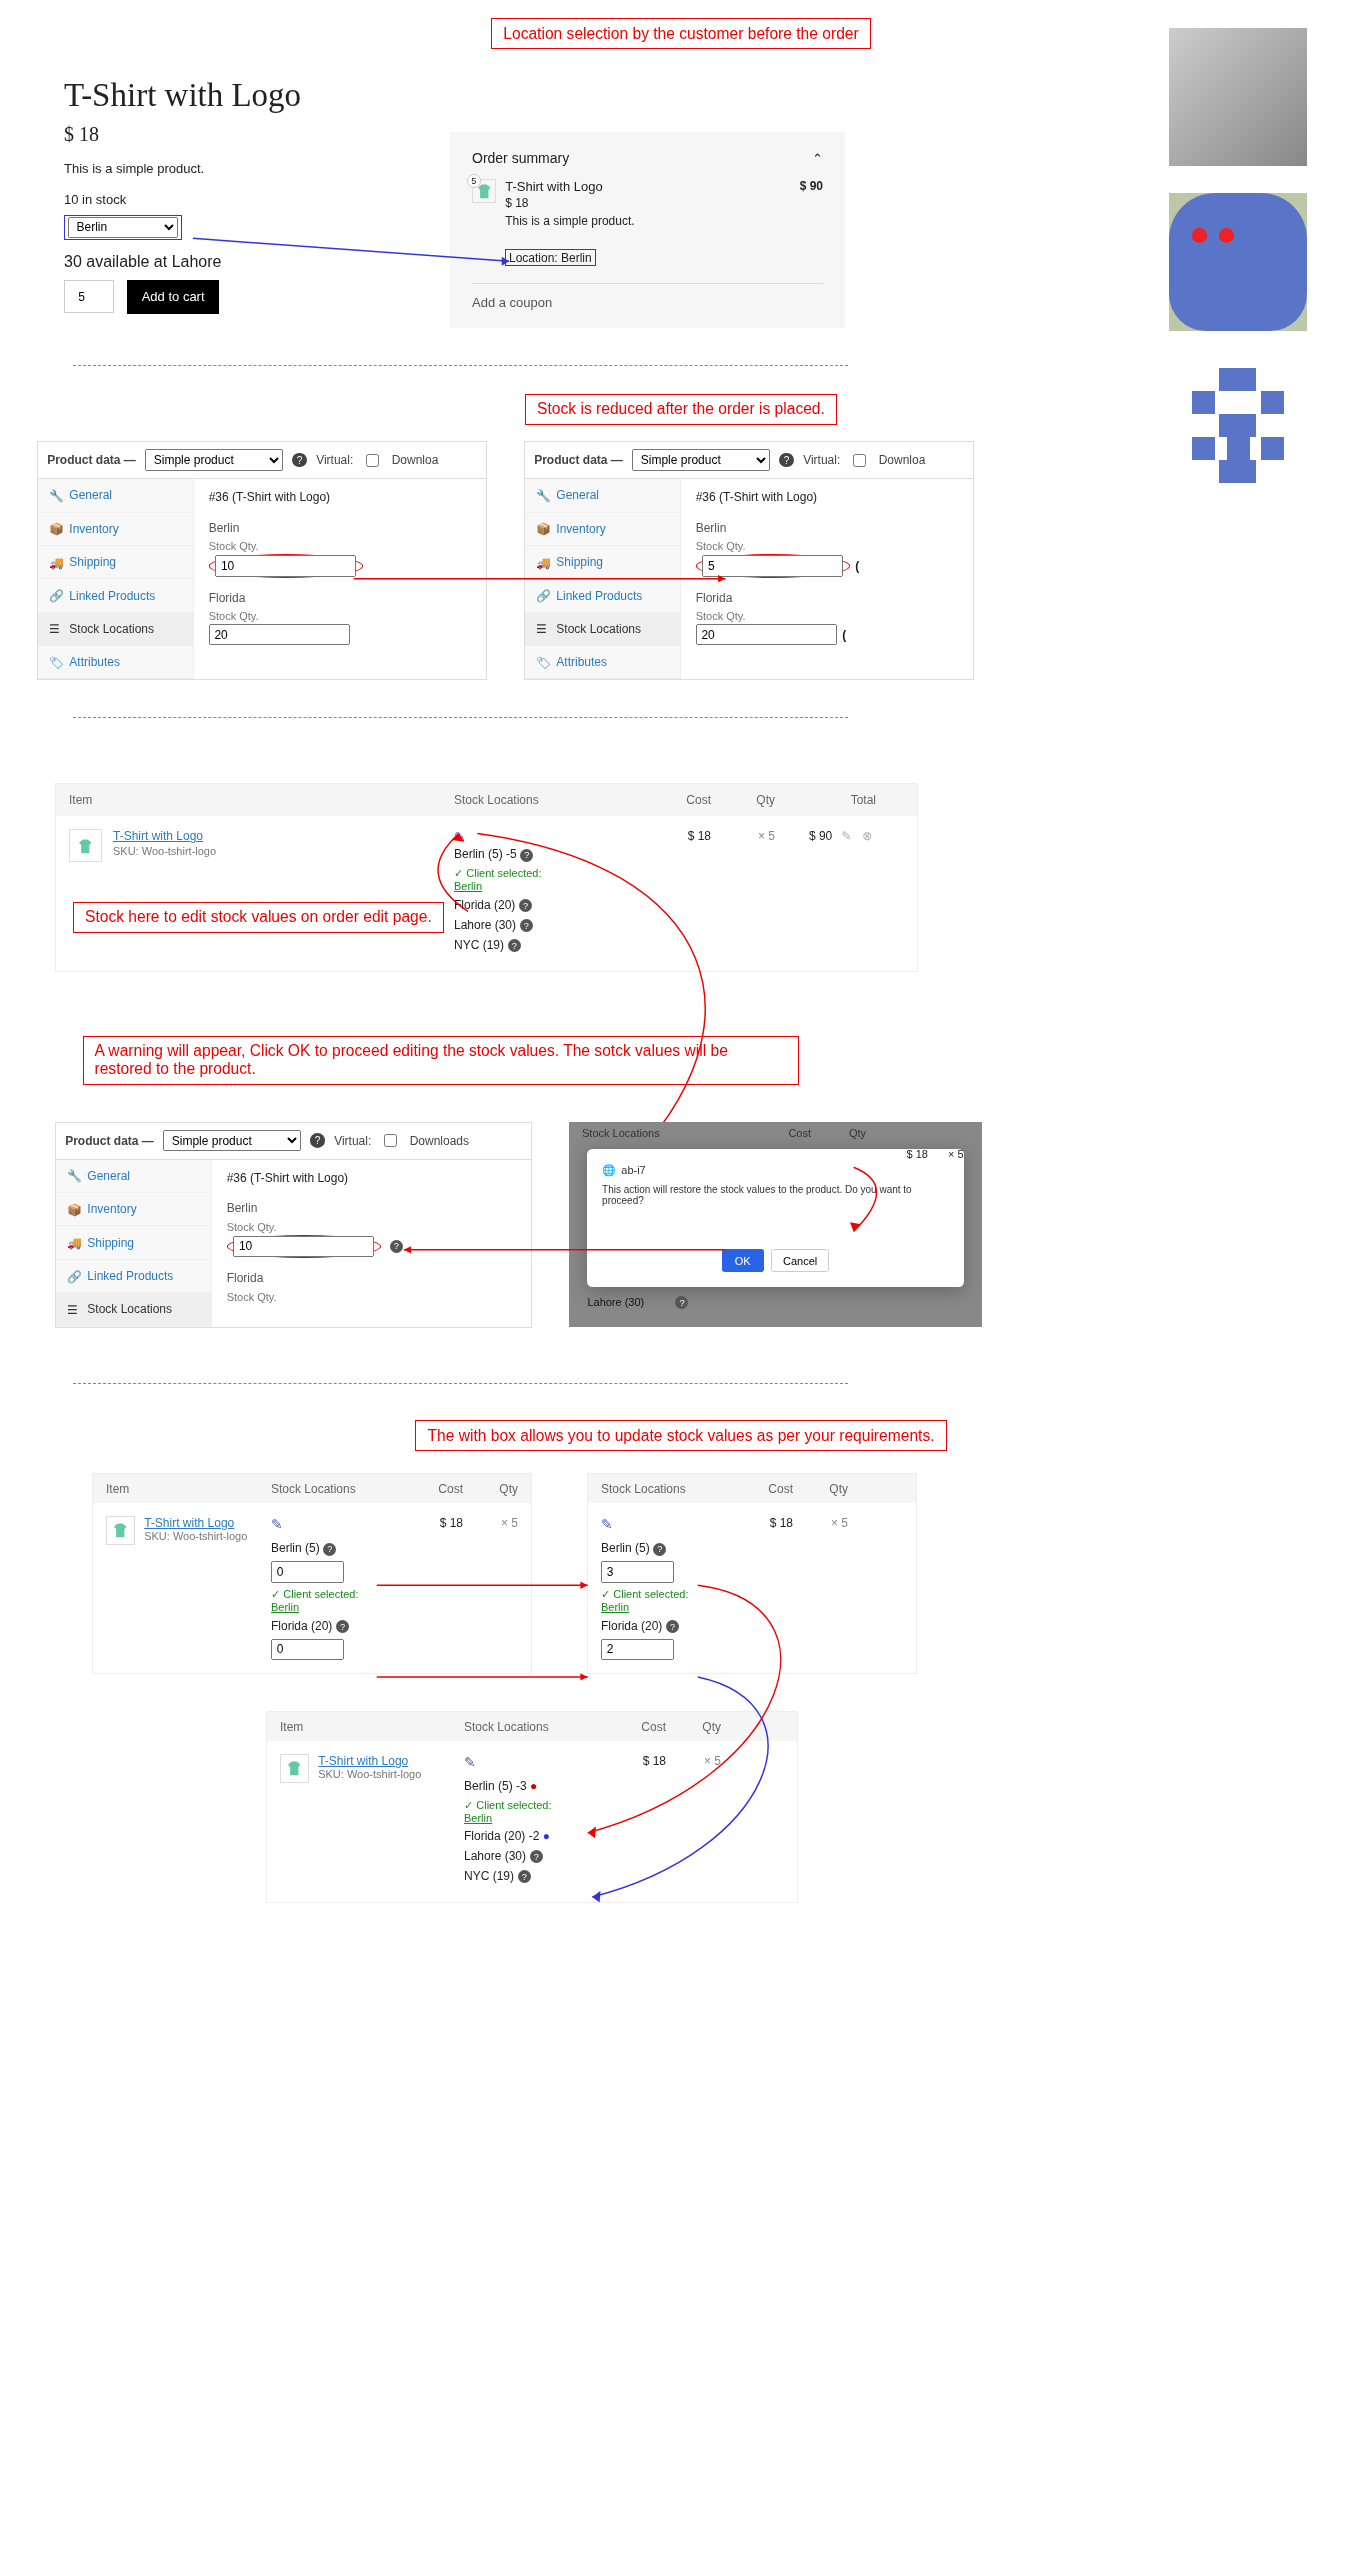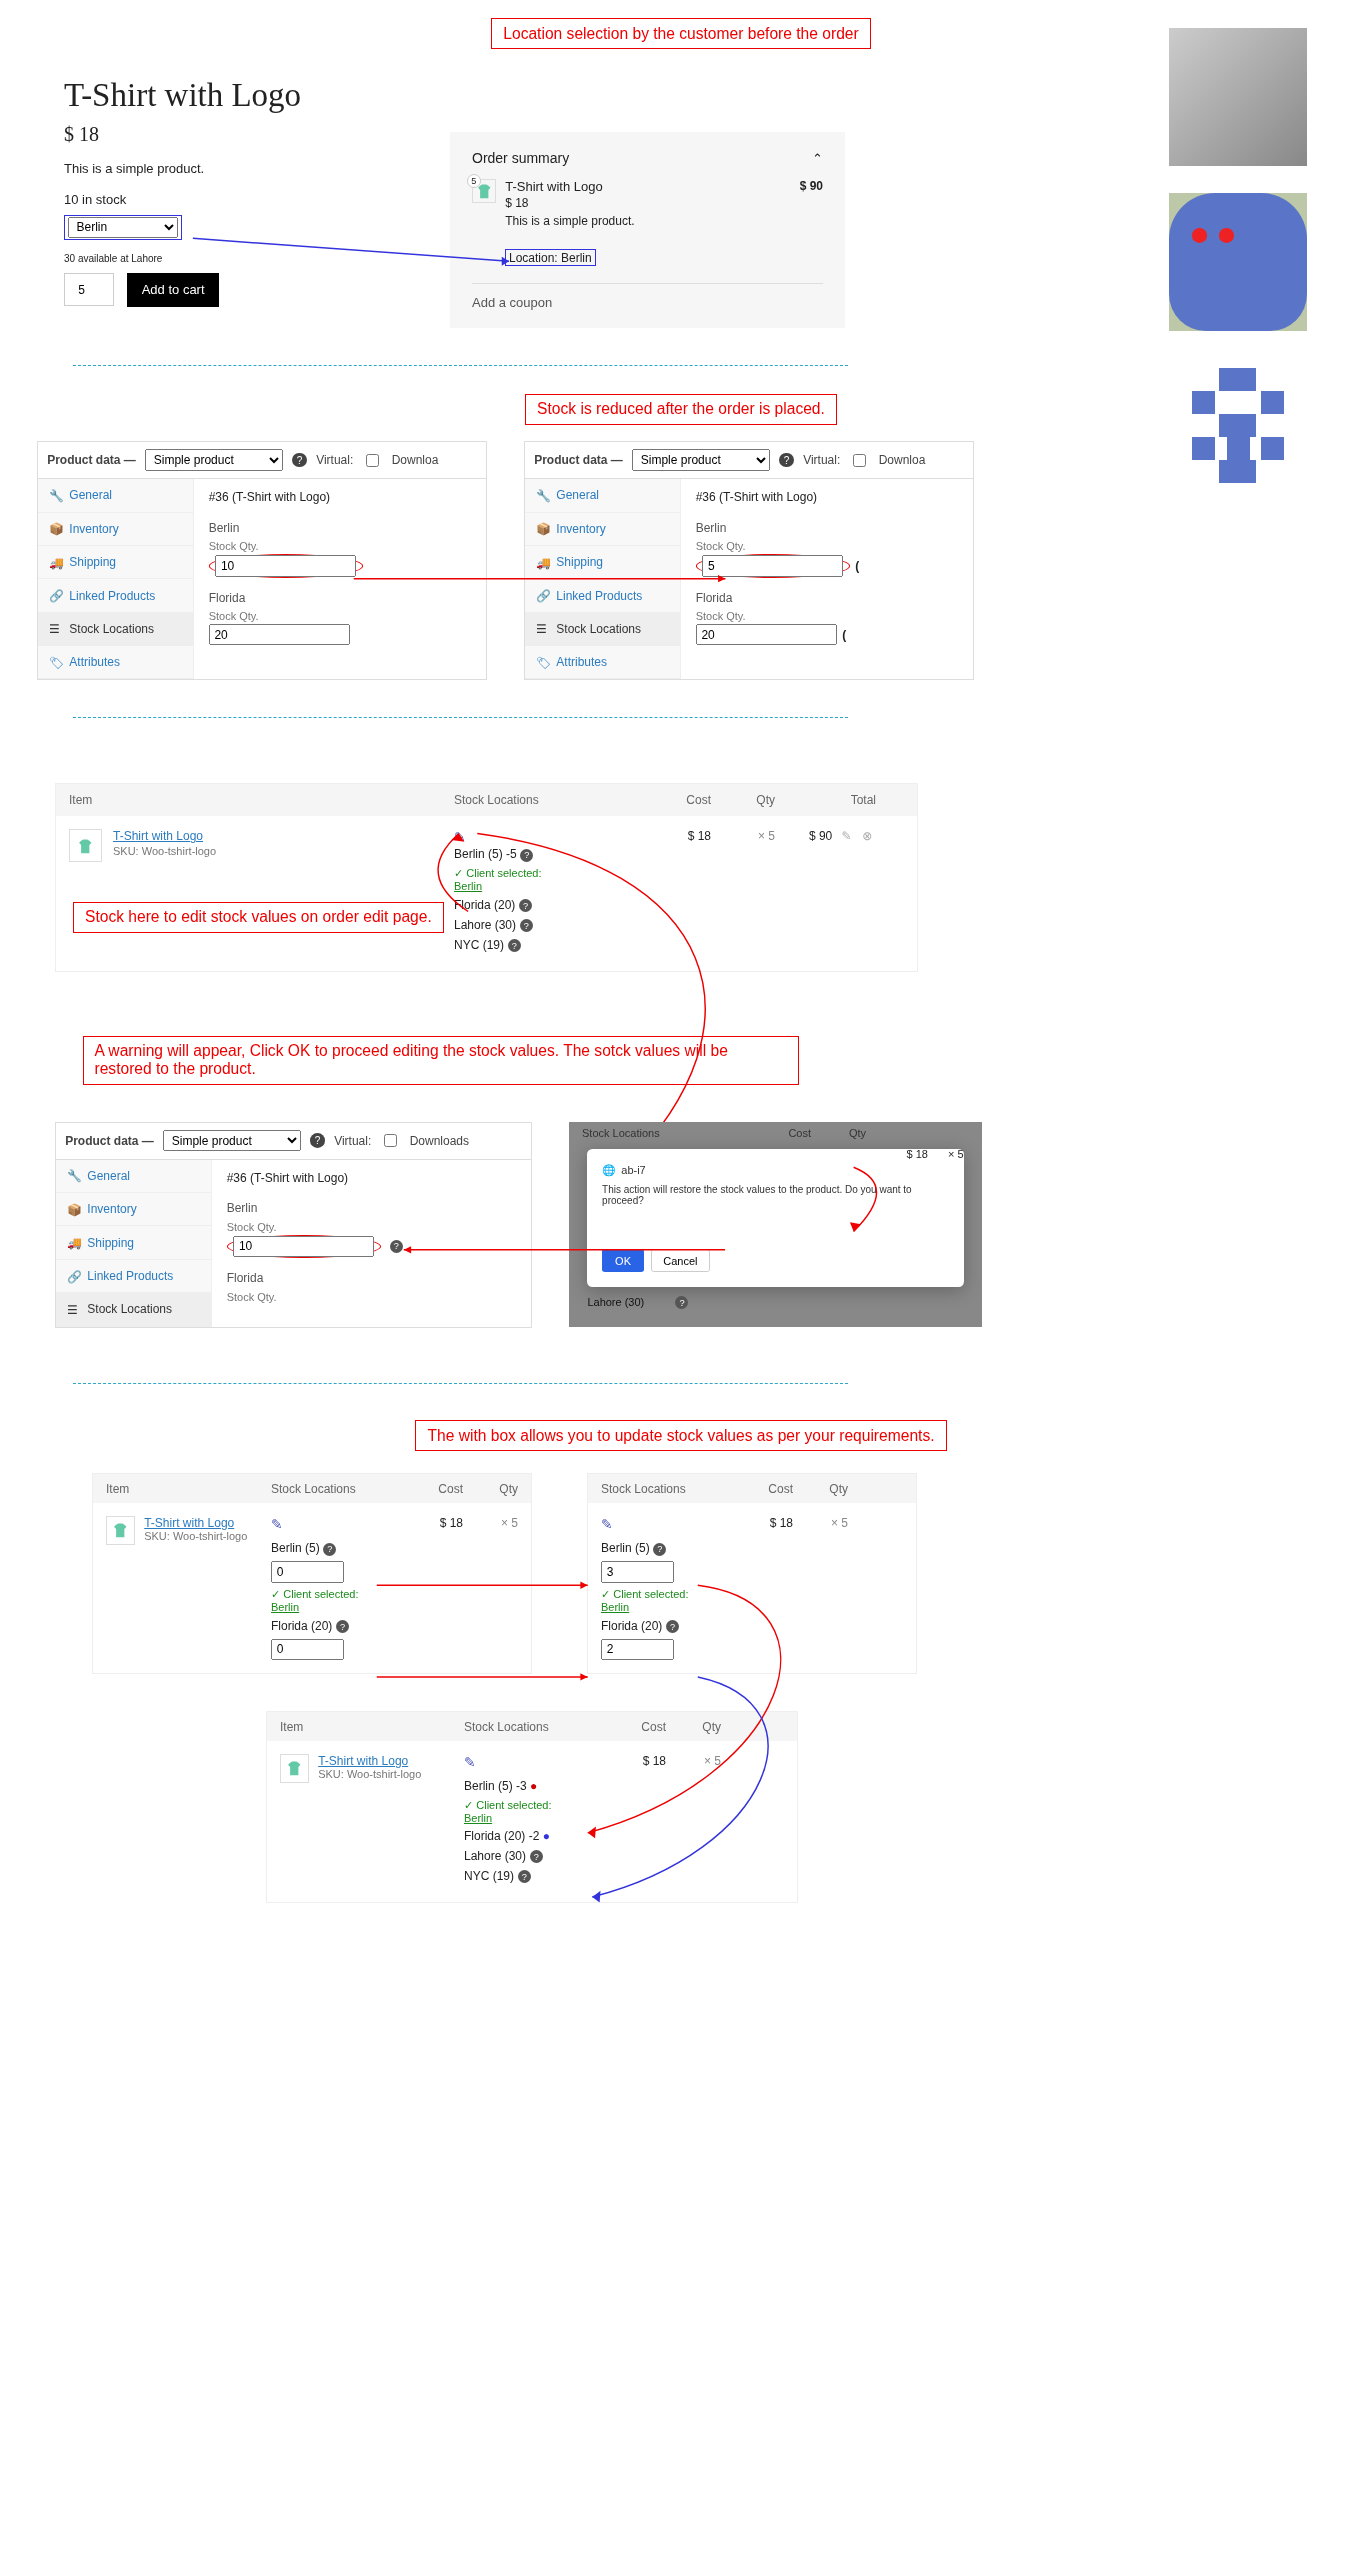--- a/index.html
+++ b/index.html
@@ -65,21 +65,21 @@
   .pencil { color:#4a54b8; font-size:13.8px; }
   .help-dot { width:13px;height:13px;border-radius:50%;background:#555;color:#fff;display:inline-flex;align-items:center;justify-content:center;font-size:9.2px;margin-left:3.7px;}
   .rowend-icons { color:#aaa; font-size:12px; letter-spacing:3.7px; margin-left:9.2px; }
 
   
   .modal-shade { background:#888; width:413px; padding:27.5px 18.4px 18.4px; position:relative; }
   .modal-shade .mini-head { position:absolute; top:5.5px; left:0; right:0; display:flex; color:#333; font-size:11px; padding:0 13px;}
   .modal { background:#fff; border-radius:5.5px; padding:14.7px; box-shadow:0 3.7px 18.4px rgba(0,0,0,.25); }
   .modal-h { font-size:11px; color:#333; display:flex; align-items:center; gap:5.5px; margin-bottom:7.3px; }
   .modal p { font-size:10px; color:#333; margin:0 0 13px; }
-  .modal-btns { display:flex; gap:7.3px; justify-content:flex-start;margin-top:43px; }
+  .modal-btns { display:flex; gap:7.3px; justify-content:center;margin-top:43px; }
   .btn-ok { background:#2a64e6; color:#fff; border:none; padding:4.6px 13px; border-radius:2.8px; font-size:11px; }
   .btn-cancel { background:#fff; border:0.9px solid #ccc; padding:4.6px 11px; border-radius:2.8px; font-size:11px; }
 
   .red-line { stroke:#ee0000; stroke-width:1.6; fill:none; }
   .blue-line { stroke:#3333dd; stroke-width:1.6; fill:none; }
   svg.overlay { position:absolute; top:0; left:0; pointer-events:none; }
   .arrowhead { fill:#ee0000; }
 </style>
 </head>
 <body>
@@ -111,21 +111,21 @@
     <div style="width:349px;">
       <div class="serif-title">T-Shirt with Logo</div>
       <div class="price">$ 18</div>
       <div style="font-size:13px;margin-bottom:16.5px;">This is a simple product.</div>
       <div style="font-size:13px;margin-bottom:7.3px;">10 in stock</div>
       <span class="blue-box">
         <select style="width:110px;">
           <option>Berlin</option>
         </select>
       </span>
-      <div style="font-size:10px;margin:13px 0 9.2px;">30 available at Lahore</div>
+      <div style="font-size:16px;margin:13px 0 9.2px;">30 available at Lahore</div>
       <div style="display:flex;gap:13px;align-items:center;">
         <input type="number" style="width: 50px; height: 33px; text-align: center; border: 0.9px solid rgb(204, 204, 204);" value="5">
         <button class="btn-black">Add to cart</button>
       </div>
     </div>
 
     <div class="faded-panel" style="width:395px;padding:18.4px 22px;margin-top:64px;position:relative;">
       <div style="display:flex;justify-content:space-between;align-items:center;margin-bottom:13px;">
         <span class="section-h">Order summary</span>
         <span style="font-size:13px;">⌃</span>

